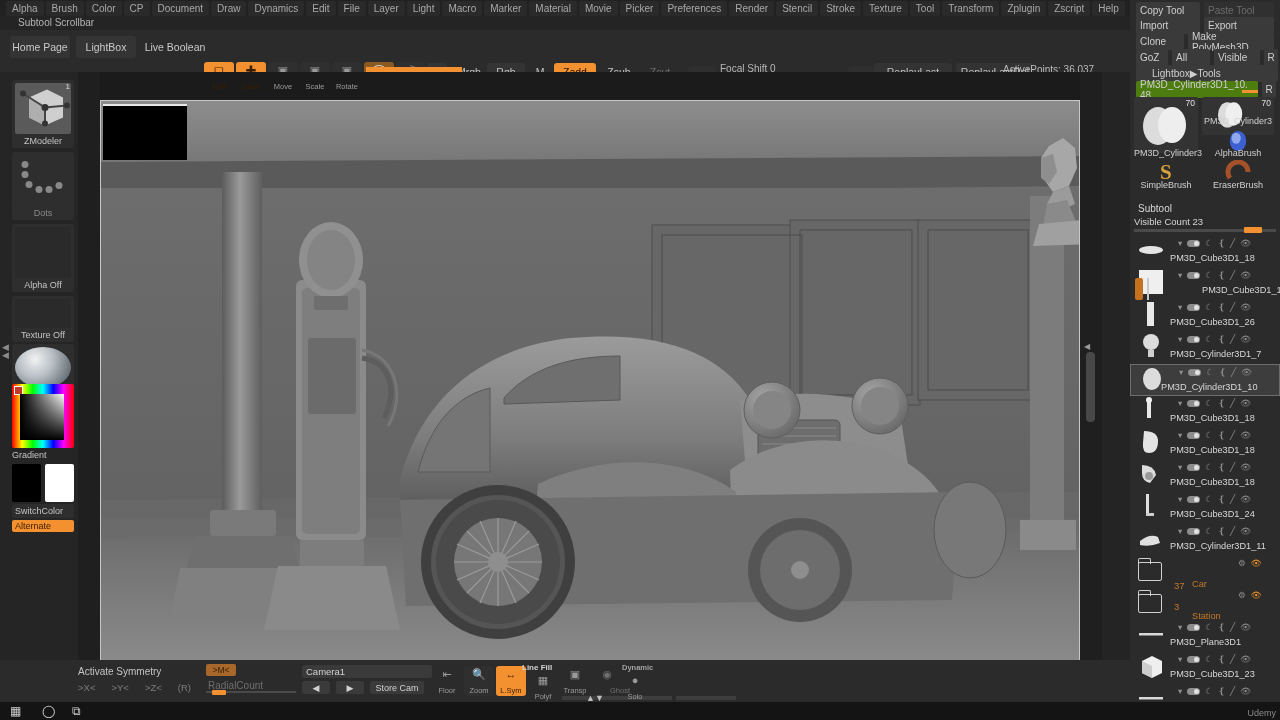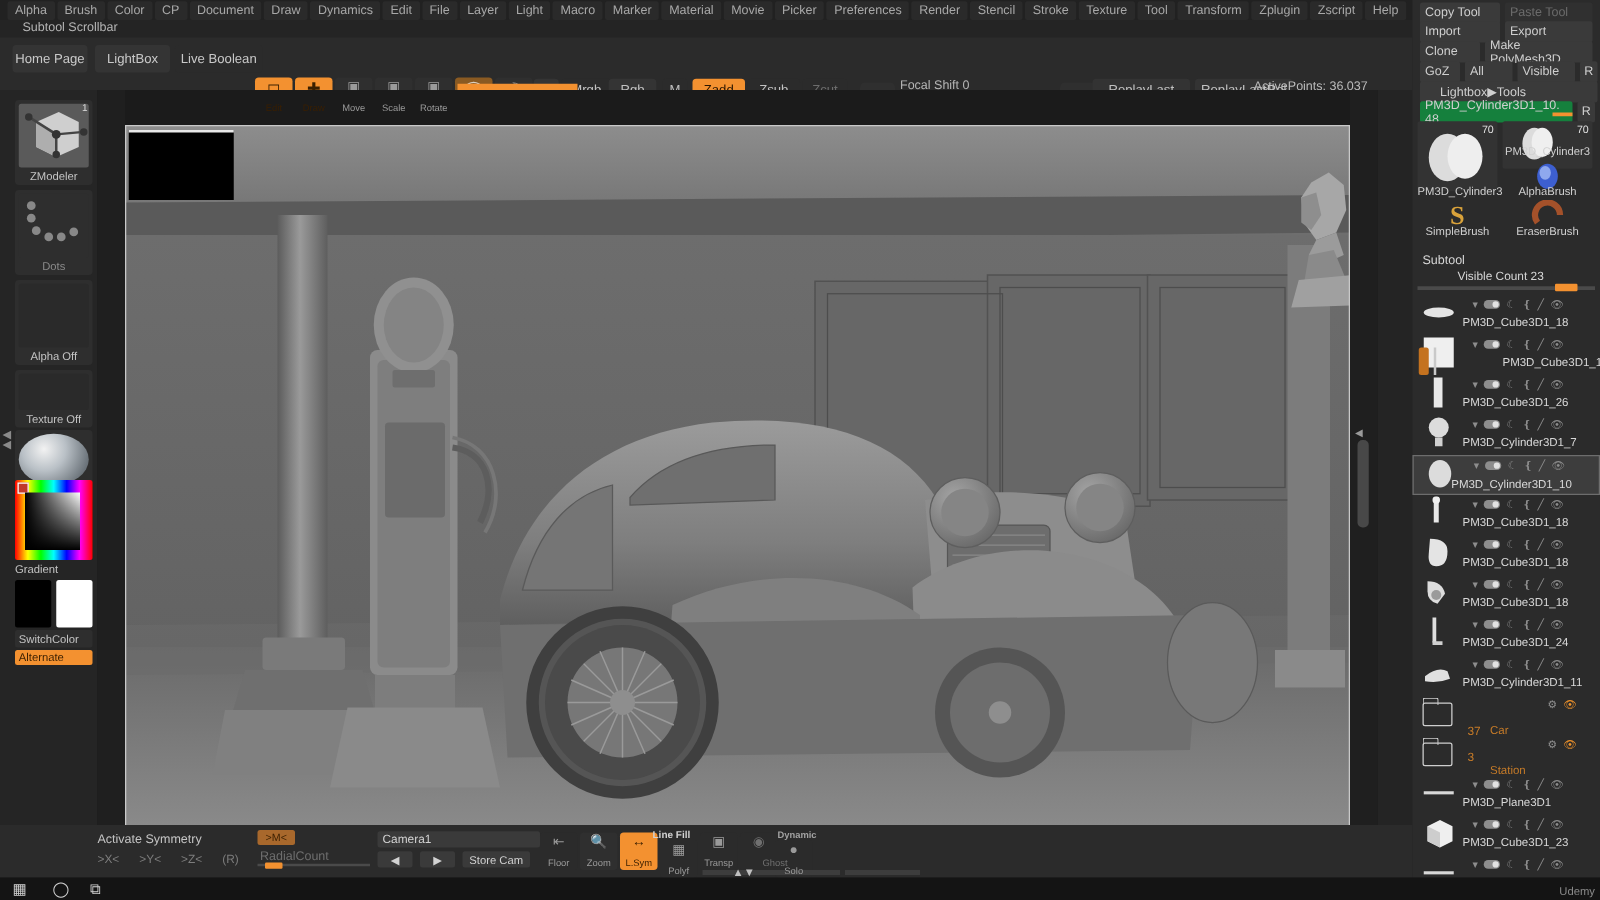--- a/index.html
+++ b/index.html
@@ -494,21 +494,21 @@
     <div class="rbtn dis" style="left:74px;top:2px;width:70px;background:#303030;">Paste Tool</div>
     <div class="rbtn" style="left:6px;top:17px;width:64px;">Import</div>
     <div class="rbtn" style="left:74px;top:17px;width:70px;">Export</div>
     <div class="rbtn" style="left:6px;top:33px;width:48px;">Clone</div>
     <div class="rbtn" style="left:58px;top:33px;width:86px;">Make PolyMesh3D</div>
     <div class="rbtn" style="left:6px;top:49px;width:32px;">GoZ</div>
     <div class="rbtn" style="left:42px;top:49px;width:38px;">All</div>
     <div class="rbtn" style="left:84px;top:49px;width:46px;">Visible</div>
     <div class="rbtn c" style="left:134px;top:49px;width:14px;">R</div>
     <div class="rbtn" style="left:6px;top:65px;width:142px;padding-left:16px;">Lightbox▶Tools</div>
-    <div class="rbtn" style="left:6px;top:81px;width:122px;background:#15803d;position:relative;">
+    <div class="rbtn" style="left:6px;top:81px;width:122px;background:#4d7c0f;position:relative;">
       <span>PM3D_Cylinder3D1_10. 48</span>
     </div>
     <div style="position:absolute;left:112px;top:90px;width:16px;height:3px;background:#f39130;"></div>
     <div class="rbtn c" style="left:132px;top:81px;width:14px;">R</div>
 
     <div id="tooltiles">
         <div class="rtile" style="left: 4px; top: 97px; width: 64px; height: 56px; background: rgb(51, 51, 51);"><svg width="100%" height="100%" viewBox="0 0 64 50">
             <ellipse cx="24" cy="26" rx="15" ry="19" fill="#dcdcdc"></ellipse>
             <ellipse cx="38" cy="25" rx="14" ry="18" fill="#eee"></ellipse>
           </svg><span style="position: absolute; right: 3px; top: 1px; font-size: 8.5px; color: rgb(224, 224, 224);">70</span></div>
@@ -527,21 +527,21 @@
             <ellipse cx="30" cy="9" rx="5" ry="6" fill="#8fa8ee"></ellipse>
           </svg></div>
         <div class="rcap" style="left: 72px; top: 148px; width: 72px;">AlphaBrush</div>
         <div class="rtile" style="left: 72px; top: 160px; width: 72px; height: 22px; background: transparent;"><svg width="100%" height="100%" viewBox="0 0 64 22">
             <path d="M24 18 A10 10 0 1 1 42 12" stroke="#a4512a" stroke-width="5" fill="none"></path>
           </svg></div>
         <div class="rcap" style="left: 72px; top: 180px; width: 72px;">EraserBrush</div>
       </div>
 
     <div class="hdr" style="left:8px;top:203px;">Subtool</div>
-    <div class="hdr" style="left:4px;top:216px;font-size:9.5px;margin-left:32px;">Visible Count 23</div>
+    <div class="hdr" style="left:4px;top:216px;font-size:9.5px;">Visible Count 23</div>
     <div style="position:absolute;left:4px;top:229px;width:142px;height:3px;background:#4a4a4a;"></div>
     <div style="position:absolute;left:114px;top:227px;width:18px;height:6px;background:#f39130;border-radius:1px;"></div>
 
     <div id="subtools">
         <div class="strow" style="top: 236px;">
           <div class="stthumb"><svg width="26" height="26" viewBox="0 0 26 26">
               <ellipse cx="13" cy="13" rx="12" ry="4" fill="#e4e4e4"></ellipse>
             </svg></div>
           <div class="sticons" style="left: 48px; top: 3px;">
             <span>▾</span>

